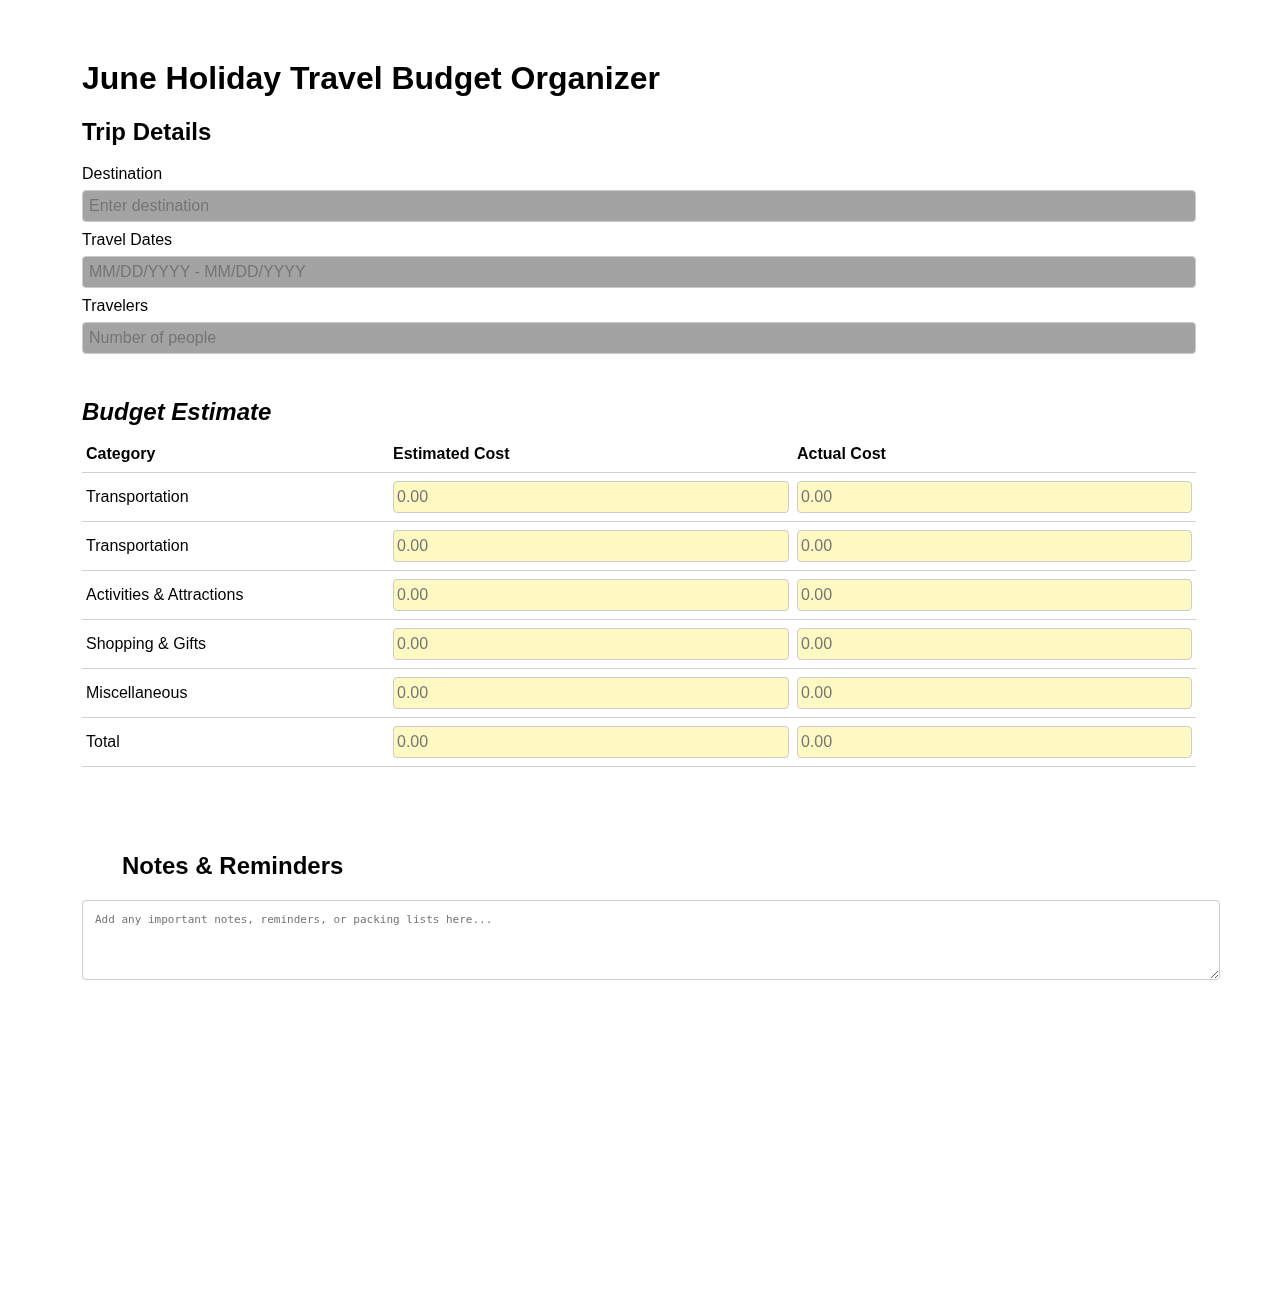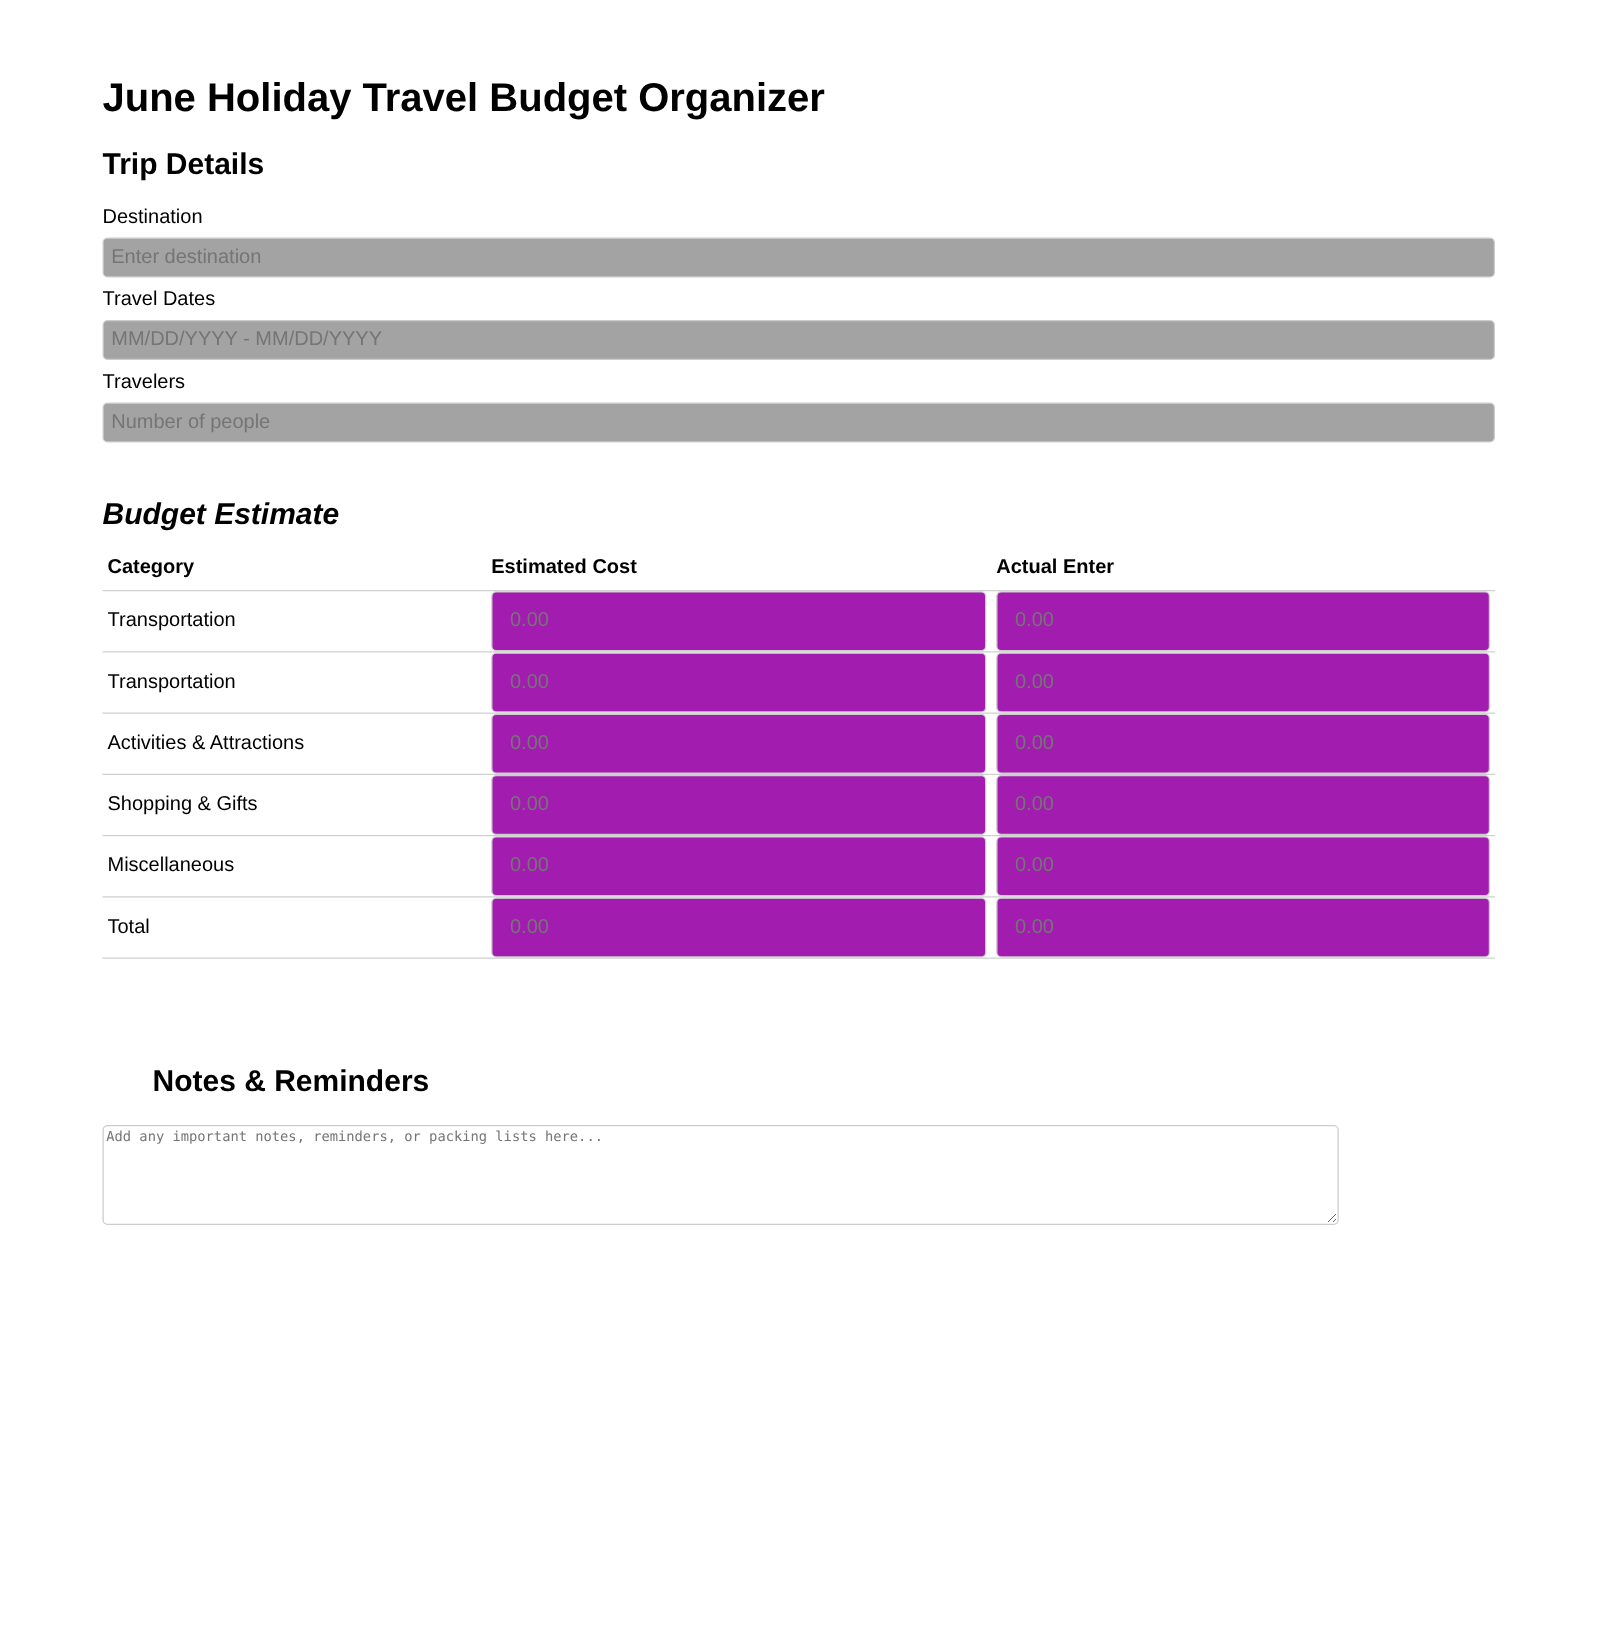--- a/index.html
+++ b/index.html
@@ -9,23 +9,23 @@
   h2 { font-size: 24px; font-weight: bold; margin: 0; position: absolute; left: 0; line-height: 28px; white-space: nowrap; }
   .label { position: absolute; left: 0; font-size: 16px; line-height: 18px; }
   .text-input { position: absolute; left: 0; width: 1114px; height: 32px; box-sizing: border-box; border: 1px solid #cccccc; border-radius: 4px; padding: 0 6px; font-family: "Liberation Sans", sans-serif; font-size: 16px; color: #000; background: #a3a3a3; outline: none; }
   .text-input::placeholder { color: #757575; }
   table { position: absolute; left: 0; top: 435px; width: 1114px; border-collapse: collapse; }
   th { text-align: left; font-size: 16px; font-weight: bold; padding: 0 4px; height: 37px; border-bottom: 1px solid #d0d0d0; vertical-align: middle; }
   td { font-size: 16px; padding: 0 4px; height: 48px; border-bottom: 1px solid #d0d0d0; vertical-align: middle; }
   td.cat { width: 299px; }
   td.est, th.est { width: 396px; }
   td.total-label { font-weight: normal; }
-  .cost-input { width: 100%; height: 48px; box-sizing: border-box; border: 1px solid #cccccc; border-radius: 4px; padding: 0 14px; font-family: "Liberation Sans", sans-serif; font-size: 16px; background: #a21caf; outline: none; display: block; }
+  .cost-input { width: 100%; height: 32px; box-sizing: border-box; border: 1px solid #cccccc; border-radius: 4px; padding: 0 3px; font-family: "Liberation Sans", sans-serif; font-size: 16px; background: #fef9c3; outline: none; display: block; }
   .cost-input::placeholder { color: #757575; }
-  textarea { position: absolute; left: 0; top: 900px; width: 989px; height: 80px; box-sizing: border-box; border: 1px solid #cccccc; border-radius: 4px; padding: 2px; font-family: "DejaVu Sans Mono", monospace; font-size: 11px; resize: vertical; outline: none; }
+  textarea { position: absolute; left: 0; top: 900px; width: 1138px; height: 80px; box-sizing: border-box; border: 1px solid #cccccc; border-radius: 4px; padding: 12px; font-family: "DejaVu Sans Mono", monospace; font-size: 11px; resize: vertical; outline: none; }
   textarea::placeholder { color: #757575; }
 </style>
 </head>
 <body>
 
 <div class="container">
   <h1>June Holiday Travel Budget Organizer</h1>
 
   <h2 style="top:118px;">Trip Details</h2>
 
@@ -38,21 +38,21 @@
   <div class="label" style="top:297px;">Travelers</div>
   <input class="text-input" type="text" style="top: 322px;" placeholder="Number of people">
 
   <h2 style="top:398px;font-style:italic;">Budget Estimate</h2>
 
   <table>
     <thead>
       <tr>
         <th>Category</th>
         <th class="est">Estimated Cost</th>
-        <th>Actual Enter</th>
+        <th>Actual Cost</th>
       </tr>
     </thead>
     <tbody>
       <tr>
         <td class="cat">Transportation</td>
         <td class="est">
             <input class="cost-input" type="text" placeholder="0.00" style="">
           </td>
         <td>
             <input class="cost-input" type="text" placeholder="0.00" style="">

